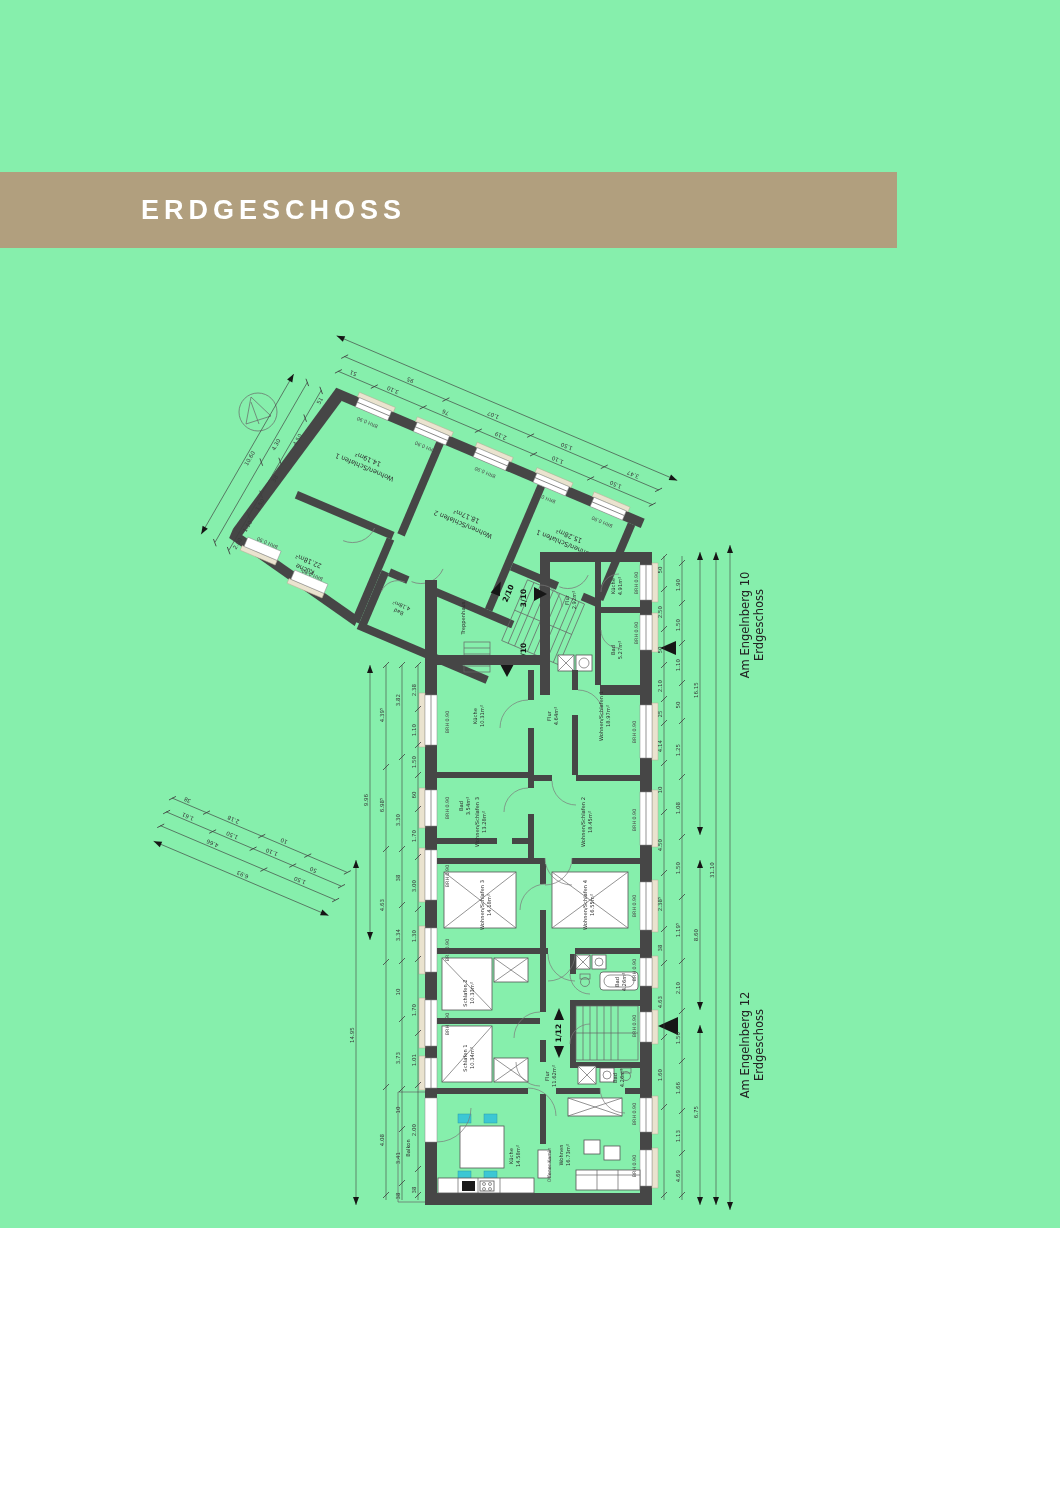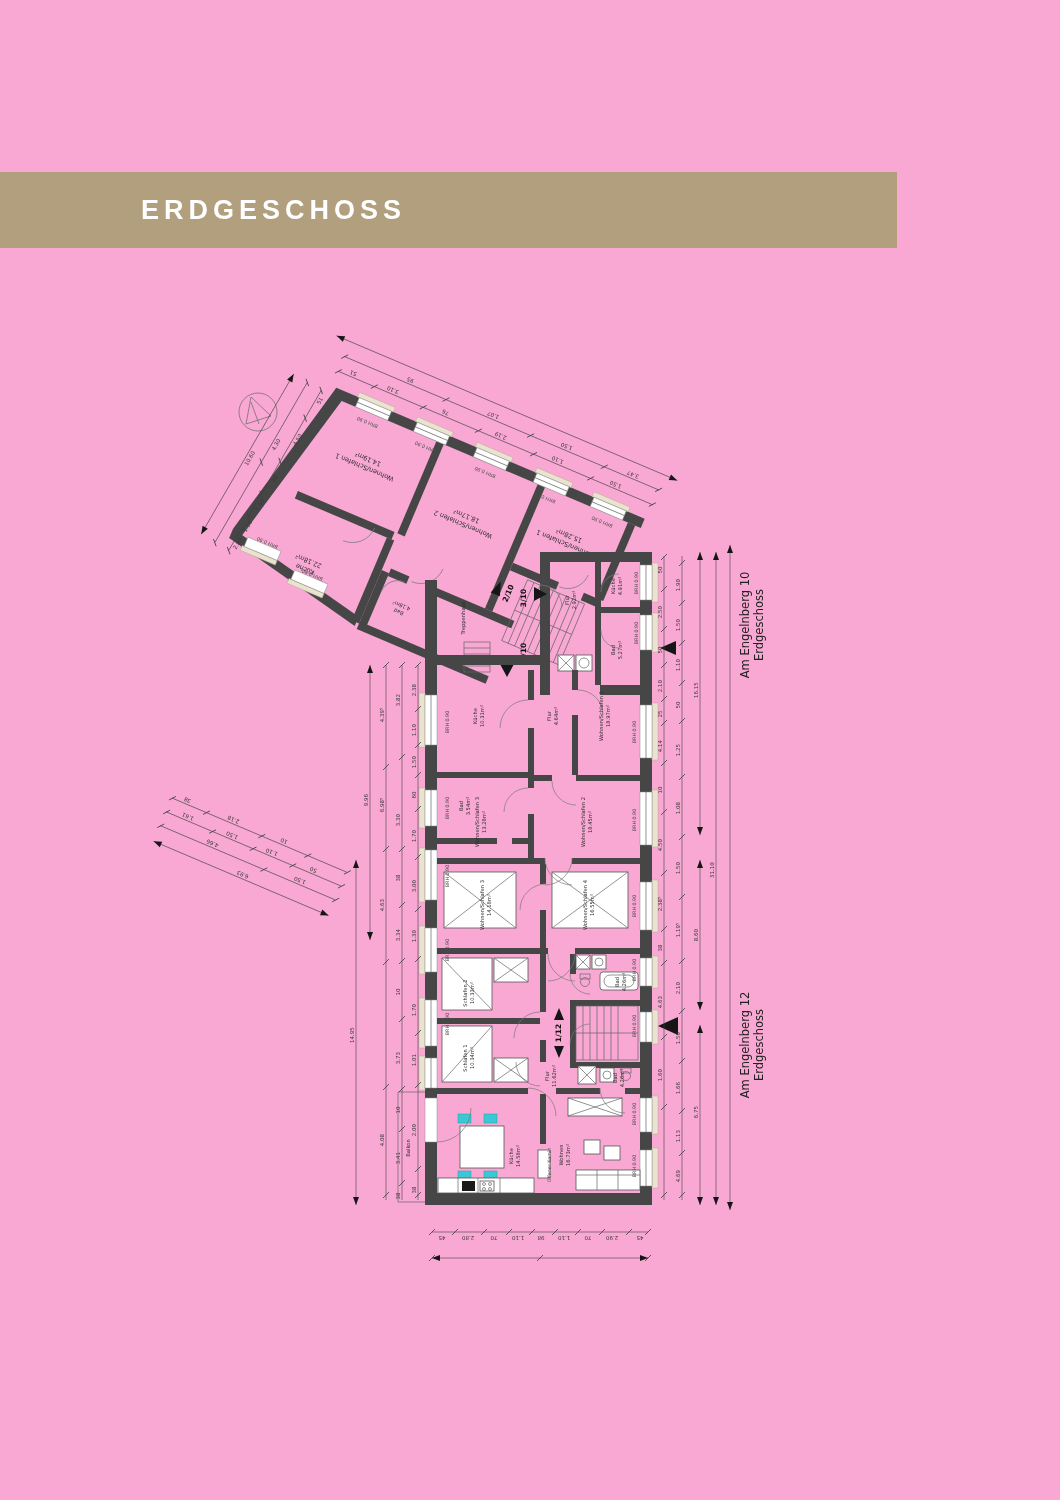--- a/index.html
+++ b/index.html
@@ -1,16 +1,16 @@
 <!DOCTYPE html>
 <html><head>
 <meta charset="utf-8">
 <style>
   html,body{margin:0;padding:0;background:#fff;}
-  .page{position:relative;width:1060px;height:1500px;background:#f9a8d4;overflow:hidden;
+  .page{position:relative;width:1060px;height:1228px;background:#86efac;overflow:hidden;
         font-family:"Liberation Sans","DejaVu Sans",sans-serif;}
   .header-bar{position:absolute;left:0;top:172px;width:897px;height:76px;background:#b19f7e;}
   .header-title{position:absolute;left:141px;top:0;height:76px;line-height:76px;color:#ffffff;
         font-size:27px;font-weight:600;letter-spacing:5px;}
   svg{position:absolute;left:0;top:0;}
   svg text{font-family:"DejaVu Sans","Liberation Sans",sans-serif;}
   .room-l{font-size:6.5px;fill:#2e2e2e;text-anchor:middle;}
   .room-s{font-size:5.2px;fill:#2e2e2e;text-anchor:middle;}
   .dim{font-size:5.5px;fill:#3a3a3a;text-anchor:middle;}
   .brh{font-size:4.8px;fill:#4a4a4a;text-anchor:middle;}

